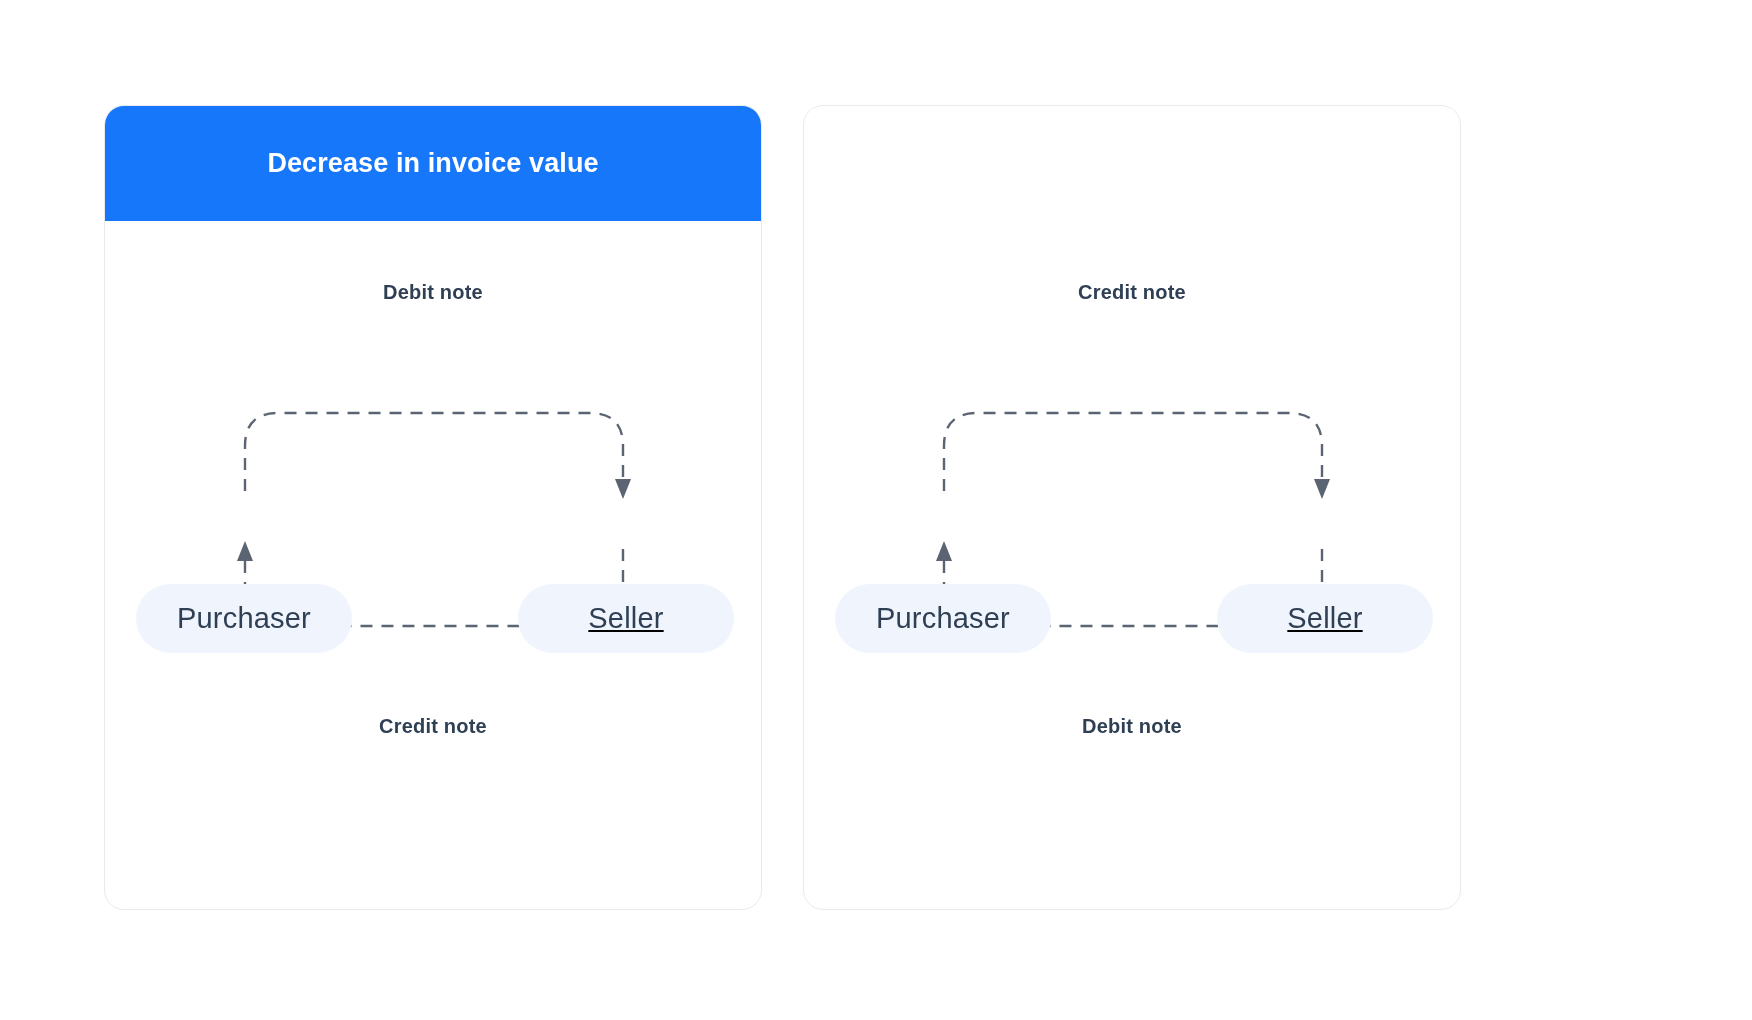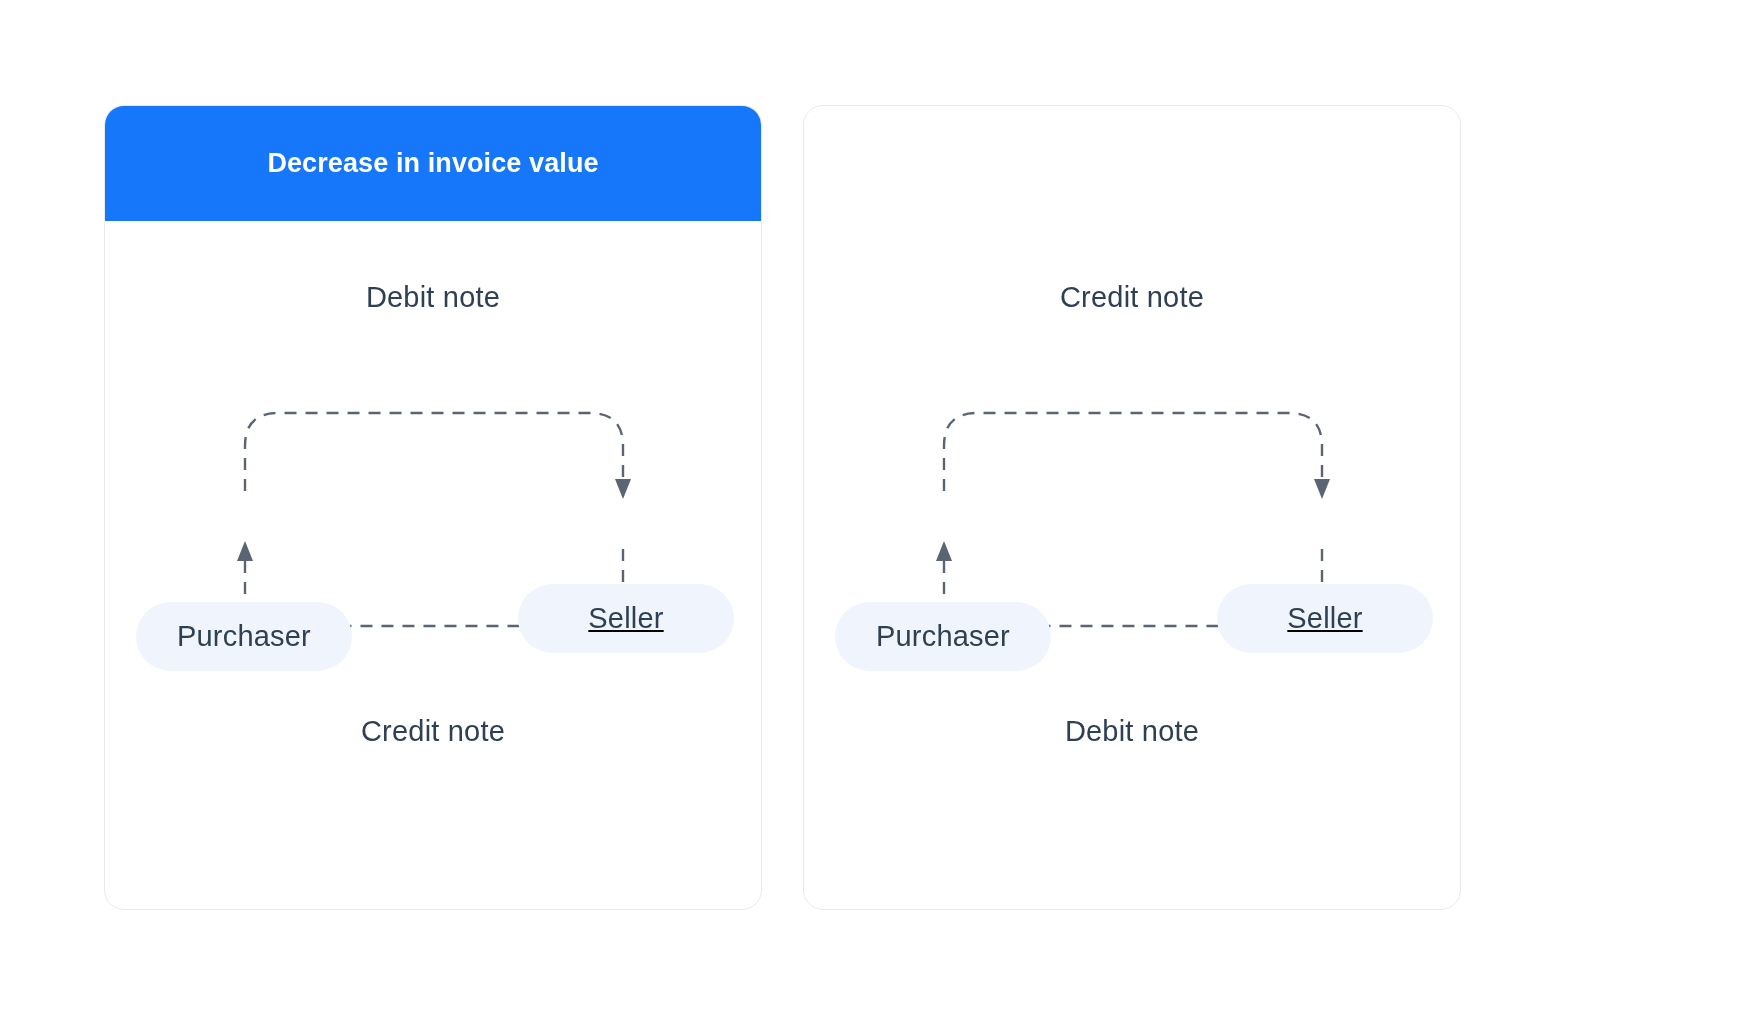--- a/index.html
+++ b/index.html
@@ -61,22 +61,22 @@
     right: 0;
     bottom: 0;
   }
 
   .note-label {
     position: absolute;
     left: 0;
     right: 0;
     text-align: center;
     color: #2f4055;
-    font-size: 29px;
-    font-weight: normal;
+    font-size: 20px;
+    font-weight: bold;
     letter-spacing: 0.2px;
   }
   .note-top    { top: 60px; }
   .note-bottom { top: 494px; }
 
   .flow {
     position: absolute;
     top: 150px;
     left: 0;
     width: 658px;
@@ -101,21 +101,20 @@
   .pill-label {
     color: #2f4055;
     font-size: 29px;
     letter-spacing: 0.2px;
     white-space: nowrap;
   }
   .pill-purchaser {
     left: 31px;
     top: 363px;
     width: 216px;
-    margin-top: 18px;
   }
   .pill-seller {
     left: 413px;
     top: 363px;
     width: 216px;
     text-decoration: underline;
   }
 </style>
 </head>
 <body>

